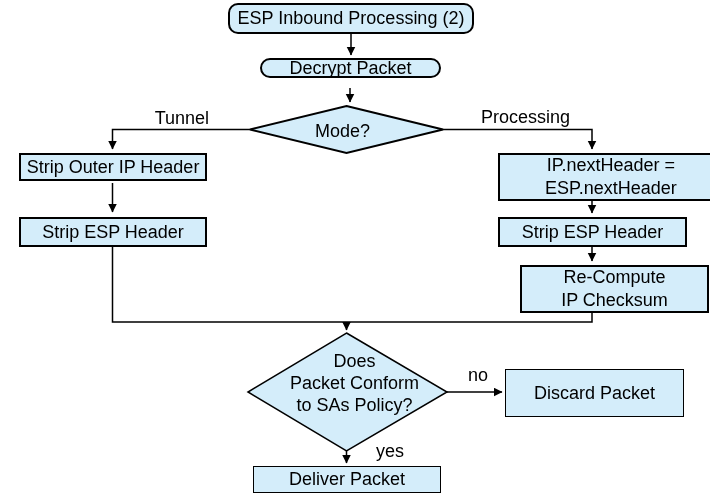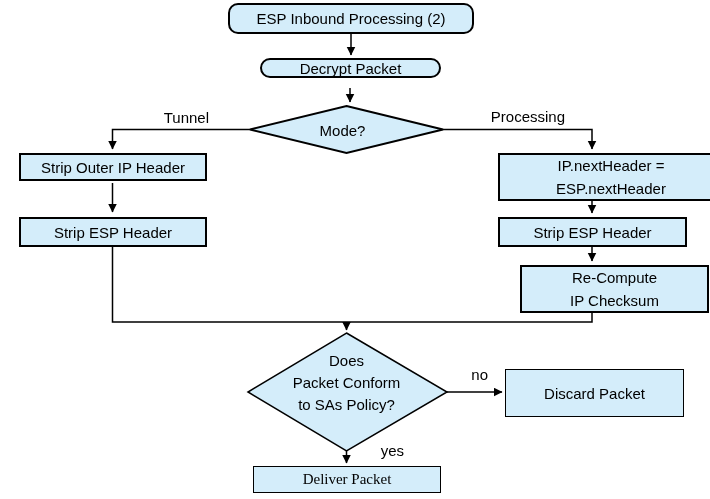--- a/index.html
+++ b/index.html
@@ -12,21 +12,21 @@
   body {
     font-family: "Liberation Sans", sans-serif;
     background: var(--background);
   }
   #canvas {
     position: relative;
     width: 710px;
     height: 499px;
     background: var(--background);
     color: var(--text);
-    font-size: 15px;
+    font-size: 18px;
     overflow: hidden;
   }
   #edge-layer {
     position: absolute;
     left: 0; top: 0;
     width: 710px; height: 499px;
   }
   .edge { stroke: var(--node-border); stroke-width: 1.5; fill: none; }
   .diamond-shape { fill: var(--node-fill); stroke: var(--node-border); }
   .arrowhead { fill: var(--node-border); }
@@ -57,23 +57,23 @@
   }
   
   #n-start   { left: 228px; top: 3px;   width: 246px; height: 31px; }
   #n-decrypt { left: 260px; top: 58px;  width: 181px; height: 20px; border-radius: 12px; }
   #n-strip-outer-ip { left: 19px;  top: 153px; width: 188px; height: 28px; }
   #n-strip-esp-left { left: 19px;  top: 217px; width: 188px; height: 30px; }
   #n-ip-next-header { left: 498px; top: 153px; width: 226px; height: 48px; }
   #n-strip-esp-right{ left: 498px; top: 217px; width: 189px; height: 30px; }
   #n-recompute      { left: 520px; top: 265px; width: 189px; height: 48px; }
   #n-discard { left: 505px; top: 369px; width: 179px; height: 48px; }
-  #n-deliver { left: 253px; top: 466px; width: 188px; height: 27px; font-family: Liberation Serif, serif; }
+  #n-deliver { left: 253px; top: 466px; width: 188px; height: 27px; }
   #l-mode    { left: 292px; top: 120px; width: 101px; }
-  #l-policy  { left: 266px; top: 350px; width: 161px; }
+  #l-policy  { left: 274px; top: 350px; width: 161px; }
   #l-tunnel    { left: 145px; top: 109px; width: 64px; }
   #l-transport { left: 481px; top: 108px; width: 84px; }
   #l-no        { left: 448px; top: 366px; width: 40px; }
   #l-yes       { left: 364px; top: 442px; width: 40px; }
 </style>
 </head>
 <body>
 
 <div id="canvas">
 

